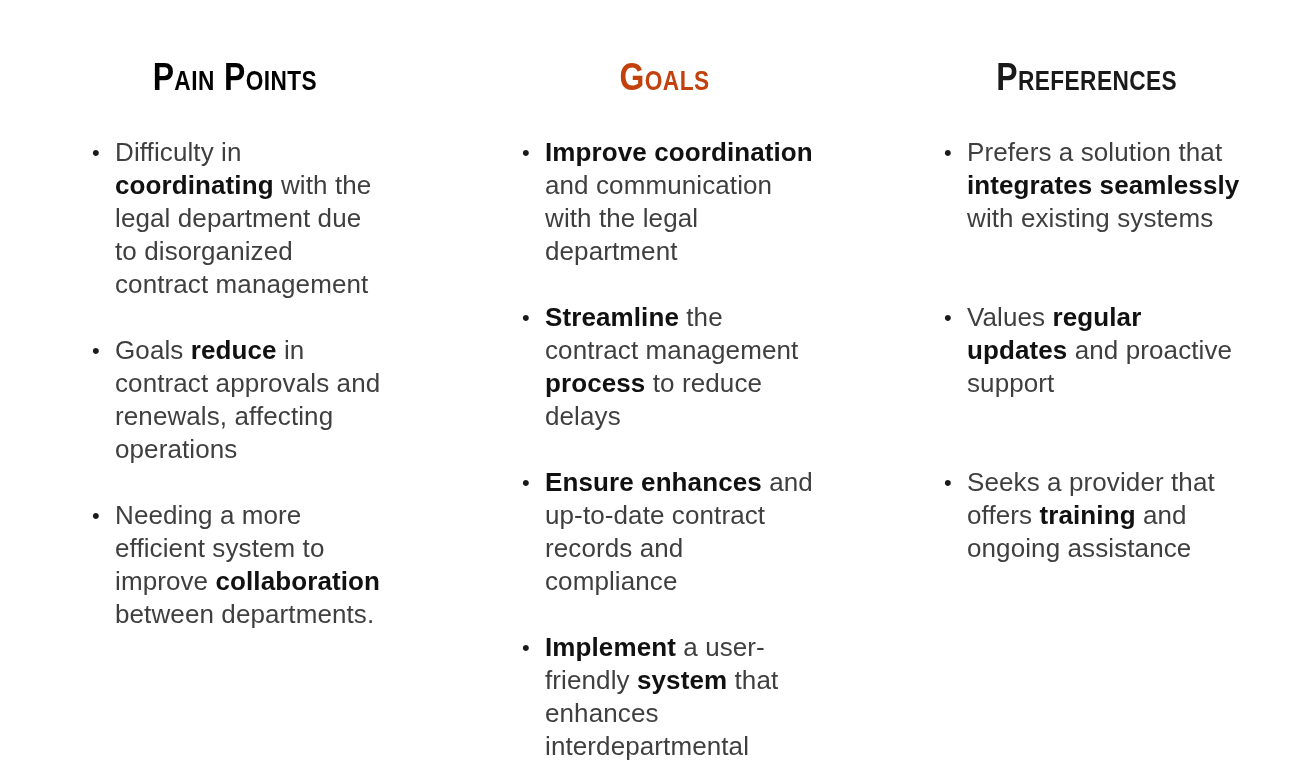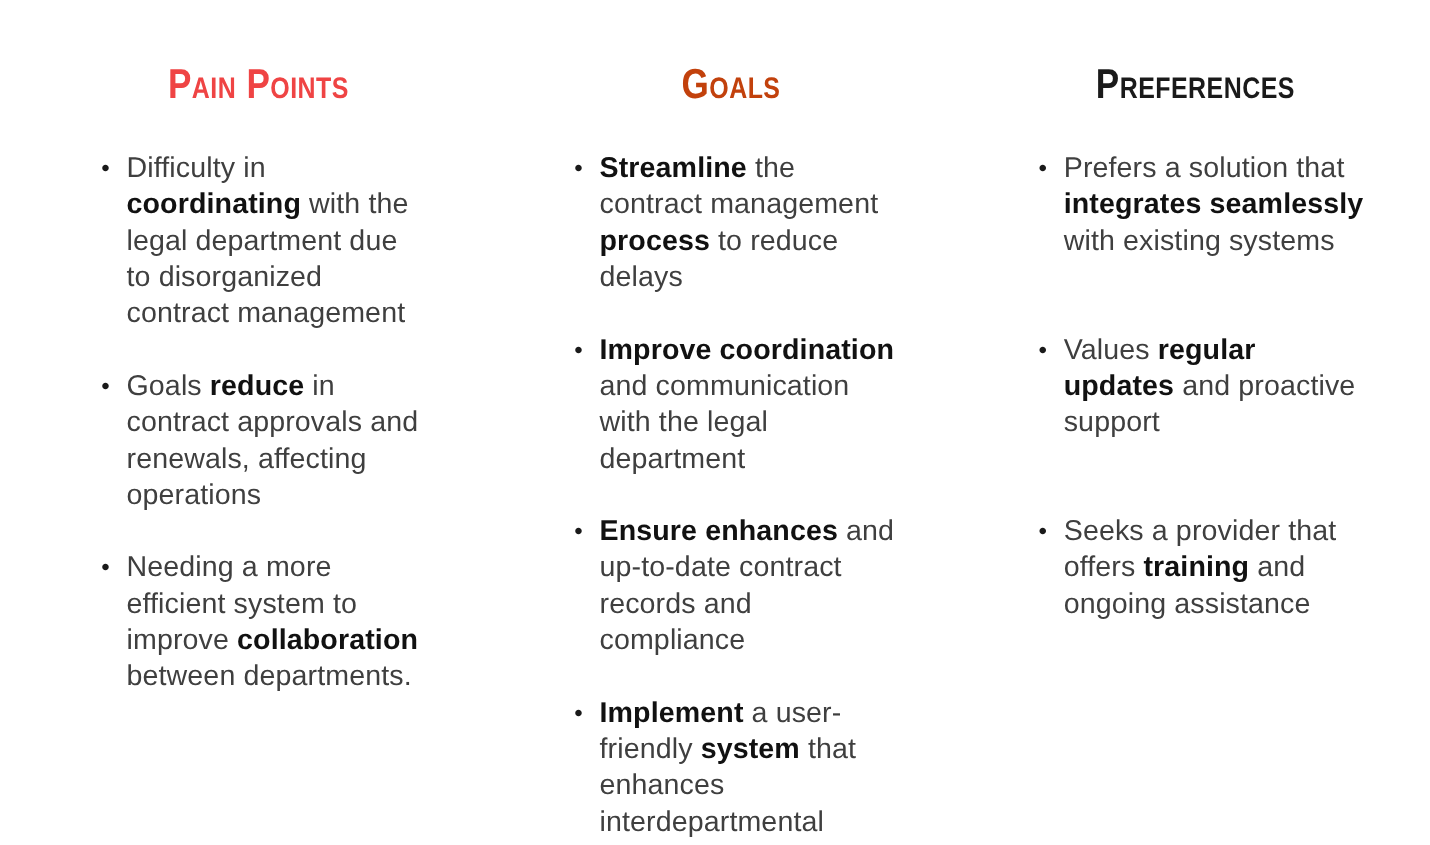--- a/index.html
+++ b/index.html
@@ -71,37 +71,37 @@
     font-weight: 700;
     color: #111111;
   }
 </style>
 </head>
 <body>
 
 <div class="page" style="background: rgb(255, 255, 255);">
 
   <section class="col col-pain">
-    <h2 class="col-heading" style="color: #ef4444;">
+    <h2 class="col-heading" style="color: #000000;">
       <span class="heading-text">Pain Points</span>
     </h2>
     <ul class="bullet-list">
         <li><span>Difficulty in </span><span class="bold">coordinating</span><span> with the legal department due to disorganized contract management</span></li>
         <li><span>Goals </span><span class="bold">reduce</span><span> in contract approvals and renewals, affecting operations</span></li>
         <li><span>Needing a more efficient system to improve </span><span class="bold">collaboration</span><span> between departments.</span></li>
       </ul>
   </section>
 
   <section class="col col-goals">
     <h2 class="col-heading" style="color: #c2410c;">
       <span class="heading-text">Goals</span>
     </h2>
     <ul class="bullet-list">
+        <li><span class="bold">Improve coordination</span><span> and communication with the legal department</span></li>
         <li><span class="bold">Streamline</span><span> the contract management </span><span class="bold">process</span><span> to reduce delays</span></li>
-        <li><span class="bold">Improve coordination</span><span> and communication with the legal department</span></li>
         <li><span class="bold">Ensure enhances</span><span> and up-to-date contract records and compliance</span></li>
         <li><span class="bold">Implement</span><span> a user-friendly </span><span class="bold">system</span><span> that enhances interdepartmental collaboration</span></li>
       </ul>
   </section>
 
   <section class="col col-preferences">
     <h2 class="col-heading" style="color: rgb(26, 26, 26);">
       <span class="heading-text">Preferences</span>
     </h2>
     <ul class="bullet-list">

